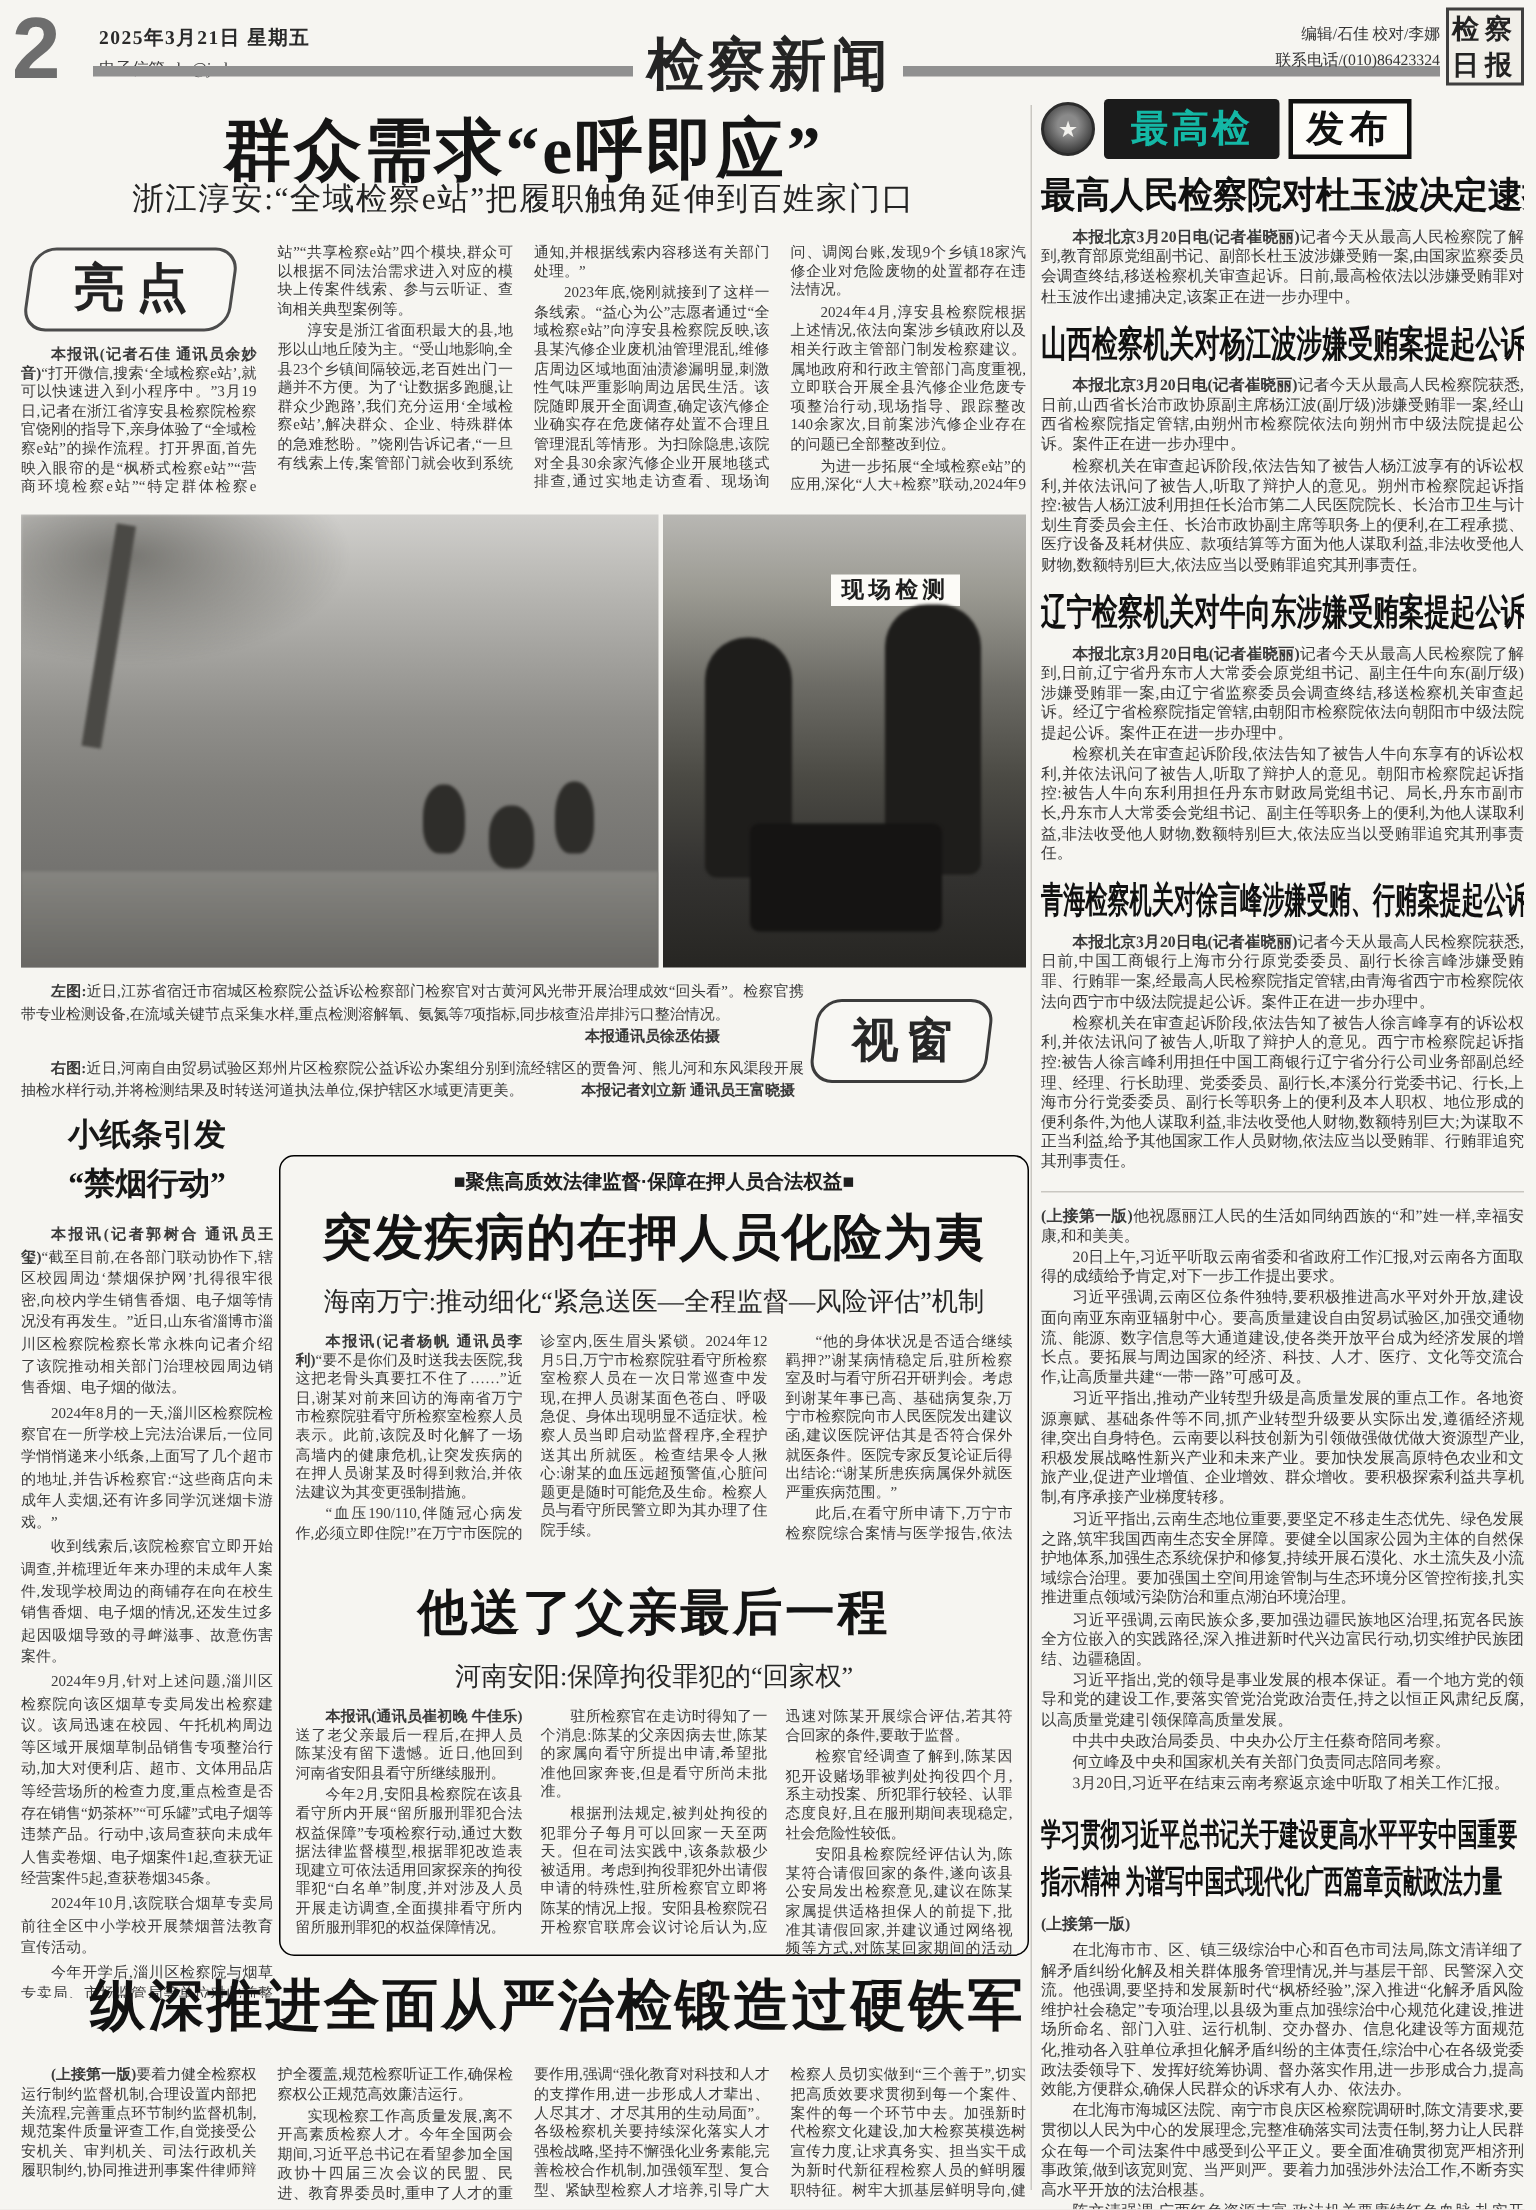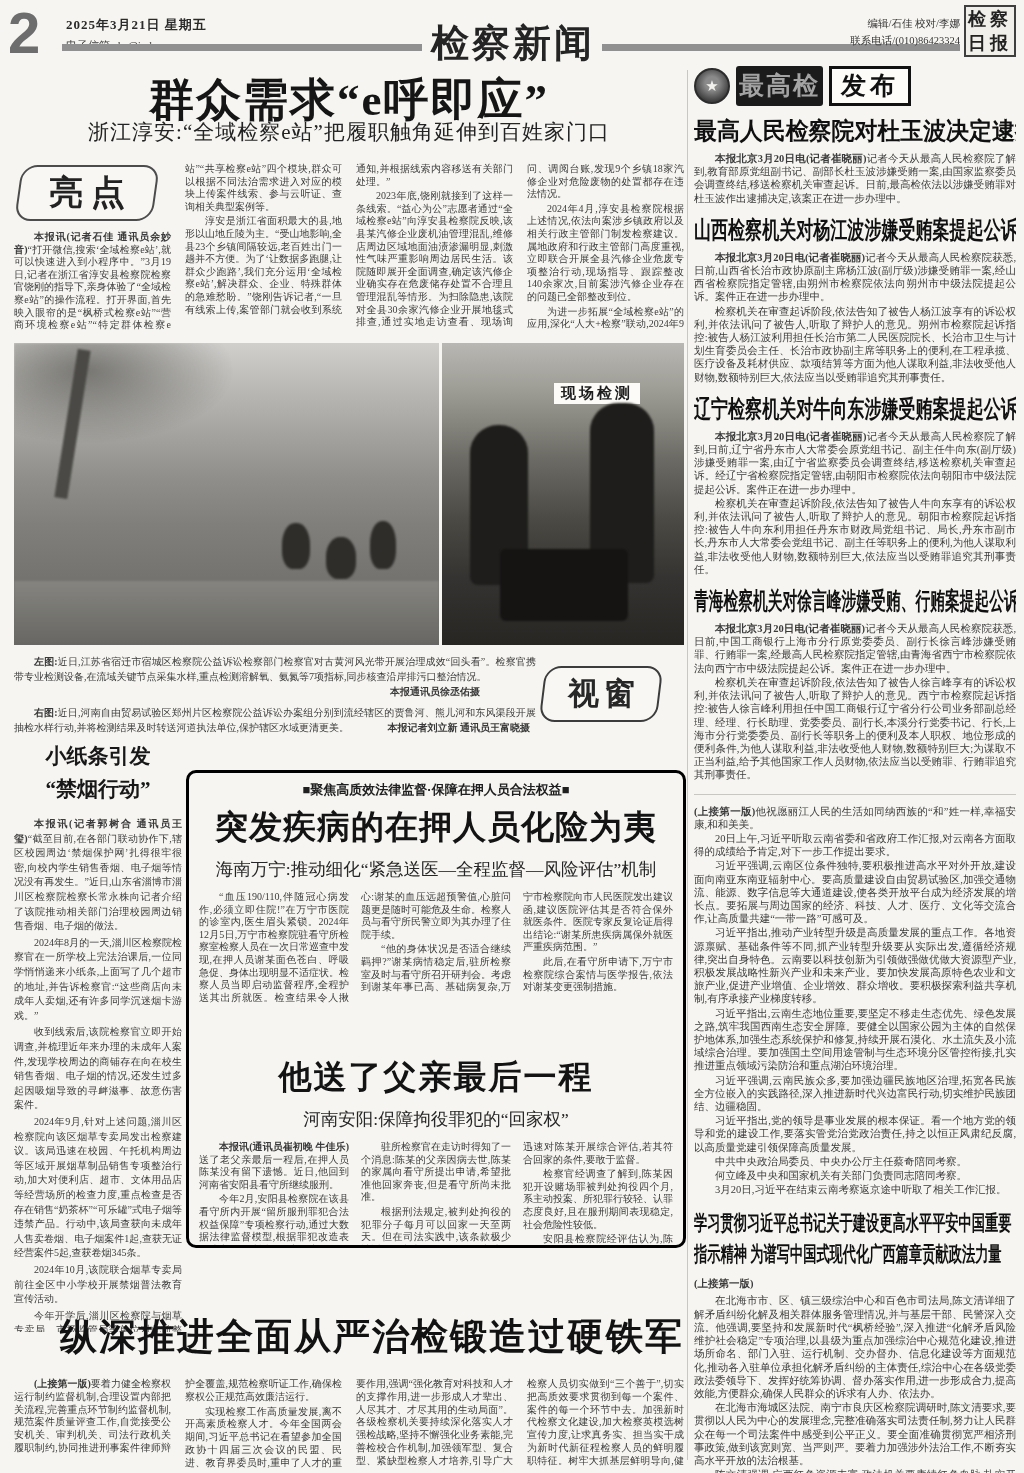--- a/index.html
+++ b/index.html
@@ -72,21 +72,21 @@
   .window-badge { left:542px; top:666px; width:118px; height:56px; border:2px solid #3c3c3c; border-radius:16px;
     transform:skewX(-7deg); display:flex; align-items:center; justify-content:center; background:#f8f7f3; }
   .window-badge span { transform:skewX(7deg); font-size:31px; font-weight:bold; letter-spacing:5px; color:#272727; padding-left:5px; }
 
   
   .smoke { left:14px; top:740px; width:168px; height:592px; overflow:hidden; }
   .smoke-title { text-align:center; font-size:21px; font-weight:bold; color:#171717; line-height:1.55; margin-bottom:12px; }
   .smoke-body { font-size:10px; line-height:14.6px; text-align:justify; }
 
   
-  .focus-box { left:186px; top:770px; width:500px; height:478px; border:3px solid #000000; border-radius:10px;
+  .focus-box { left:186px; top:770px; width:500px; height:534px; border:1px solid #000000; border-radius:10px;
     padding:8px 10px; overflow:hidden; }
   .kicker { text-align:center; font-size:13px; font-weight:bold; color:#1f1f1f;
     font-family:"Liberation Sans","DejaVu Sans",sans-serif; }
   .focus-h1 { text-align:center; font-size:33px; font-weight:bold; color:#131313; letter-spacing:1px; margin-top:6px; }
   .focus-sub { text-align:center; font-size:17.5px; color:#262626; margin-top:7px; }
   .focus-cols { column-count:3; column-gap:12px; font-size:10px; line-height:12.6px; text-align:justify; margin-top:10px; overflow:hidden; }
   .cols-a { height:150px; }
   .cols-b { height:170px; }
   .focus-h2 { text-align:center; font-size:33px; font-weight:bold; color:#131313; letter-spacing:2px; margin-top:14px; }
 
@@ -95,22 +95,22 @@
   .iron-h { text-align:right; font-size:37px; font-weight:bold; color:#121212; letter-spacing:2px; }
   .iron-cols { column-count:4; column-gap:14px; font-size:10px; line-height:12.8px; text-align:justify; margin-top:16px; height:100px; overflow:hidden; }
 
   
   .vrule { left:687px; top:70px; width:1px; height:1390px; background:#c9c7c1; }
   .rcol { left:694px; top:66px; width:322px; height:1407px; overflow:hidden; }
   .sup-badge { display:flex; align-items:center; gap:6px; margin-bottom:10px; }
   .emblem { width:36px; height:36px; border-radius:50%; border:2px solid #2c2c2c;
     background:radial-gradient(circle at 50% 42%, #8a8a8a 0 28%, #3f3f3f 72%); display:flex; align-items:center; justify-content:center;
     color:#f3f2ee; font-size:15px; }
-  .sup-org { background:#1b1b1b; color:#a3a3a3; font-size:25px; font-weight:bold; letter-spacing:2px;
-    padding:3px 3px 4px; border-radius:3px; font-family:"Liberation Sans","DejaVu Sans",sans-serif;text-align:right; }
+  .sup-org { background:#1b1b1b; color:#14b8a6; font-size:25px; font-weight:bold; letter-spacing:2px;
+    padding:3px 18px 4px; border-radius:3px; font-family:"Liberation Sans","DejaVu Sans",sans-serif;text-align:right; }
   .sup-act { border:3px solid #111; color:#111; background:#fdfcf8; font-size:25px; font-weight:bold; letter-spacing:4px;
     padding:0 9px 1px; font-family:"Liberation Sans","DejaVu Sans",sans-serif; }
   .rc-title { font-weight:bold; color:#101010; white-space:nowrap; transform-origin:left center;
     font-size:24px; line-height:1.25; margin:10px 0 6px; }
   .sx96 { transform:scaleX(0.955); }
   .sx71 { transform:scaleX(0.71); }
   .sx62 { transform:scaleX(0.615); }
   .rc-body { font-size:10.5px; line-height:13.2px; text-align:justify; }
   .rc-body .pp { margin-bottom:1px; }
   .rc-div { border-top:1px solid #c9c7c1; margin:12px 0 10px; }
@@ -190,20 +190,21 @@
       <p class="pp">2024年10月,该院联合烟草专卖局前往全区中小学校开展禁烟普法教育宣传活动。</p>
       <p class="pp">今年开学后,淄川区检察院与烟草专卖局、市场监管局等单位对此前整改工作开展“回头看”,商户已自觉张贴了警示标语,之前的问题均已整改到位。</p>
     </div>
   </div>
 
   <div class="abs focus-box">
     <div class="kicker">■聚焦高质效法律监督·保障在押人员合法权益■</div>
     <div class="focus-h1">突发疾病的在押人员化险为夷</div>
     <div class="focus-sub">海南万宁:推动细化“紧急送医—全程监督—风险评估”机制</div>
     <div class="focus-cols cols-a">
+      <p class="pp"><b class="byl">本报讯(记者杨帆 通讯员李利)</b><span>“要不是你们及时送我去医院,我这把老骨头真要扛不住了……”近日,谢某对前来回访的海南省万宁市检察院驻看守所检察室检察人员表示。此前,该院及时化解了一场高墙内的健康危机,让突发疾病的在押人员谢某及时得到救治,并依法建议为其变更强制措施。</span></p>
       <p class="pp">“血压190/110,伴随冠心病发作,必须立即住院!”在万宁市医院的诊室内,医生眉头紧锁。2024年12月5日,万宁市检察院驻看守所检察室检察人员在一次日常巡查中发现,在押人员谢某面色苍白、呼吸急促、身体出现明显不适症状。检察人员当即启动监督程序,全程护送其出所就医。检查结果令人揪心:谢某的血压远超预警值,心脏问题更是随时可能危及生命。检察人员与看守所民警立即为其办理了住院手续。</p>
       <p class="pp">“他的身体状况是否适合继续羁押?”谢某病情稳定后,驻所检察室及时与看守所召开研判会。考虑到谢某年事已高、基础病复杂,万宁市检察院向市人民医院发出建议函,建议医院评估其是否符合保外就医条件。医院专家反复论证后得出结论:“谢某所患疾病属保外就医严重疾病范围。”</p>
       <p class="pp">此后,在看守所申请下,万宁市检察院综合案情与医学报告,依法对谢某变更强制措施。</p>
 
     </div>
     <div class="focus-h2">他送了父亲最后一程</div>
     <div class="focus-sub">河南安阳:保障拘役罪犯的“回家权”</div>
     <div class="focus-cols cols-b">
       <p class="pp"><b class="byl">本报讯(通讯员崔初晚 牛佳乐)</b><span>送了老父亲最后一程后,在押人员陈某没有留下遗憾。近日,他回到河南省安阳县看守所继续服刑。</span></p>
       <p class="pp">今年2月,安阳县检察院在该县看守所内开展“留所服刑罪犯合法权益保障”专项检察行动,通过大数据法律监督模型,根据罪犯改造表现建立可依法适用回家探亲的拘役罪犯“白名单”制度,并对涉及人员开展走访调查,全面摸排看守所内留所服刑罪犯的权益保障情况。</p>

